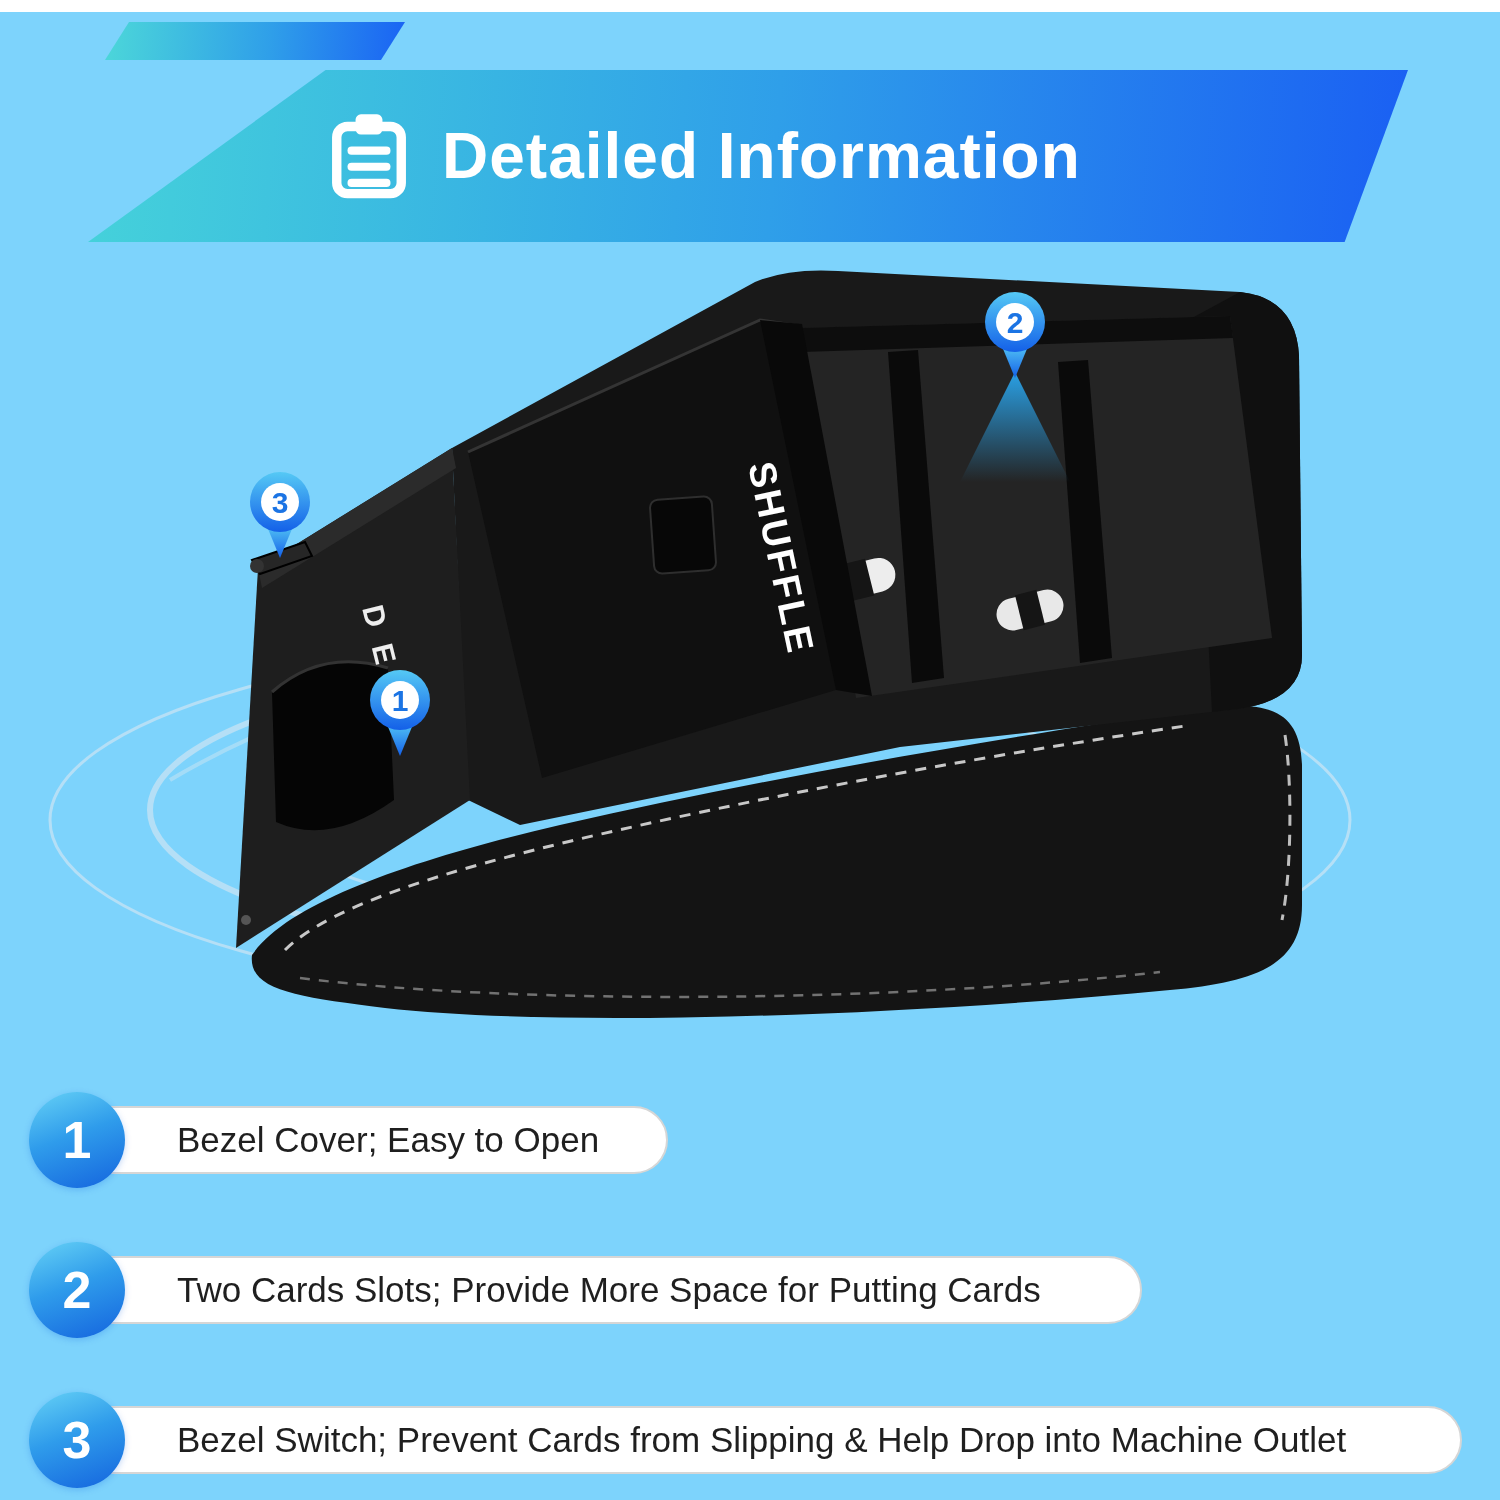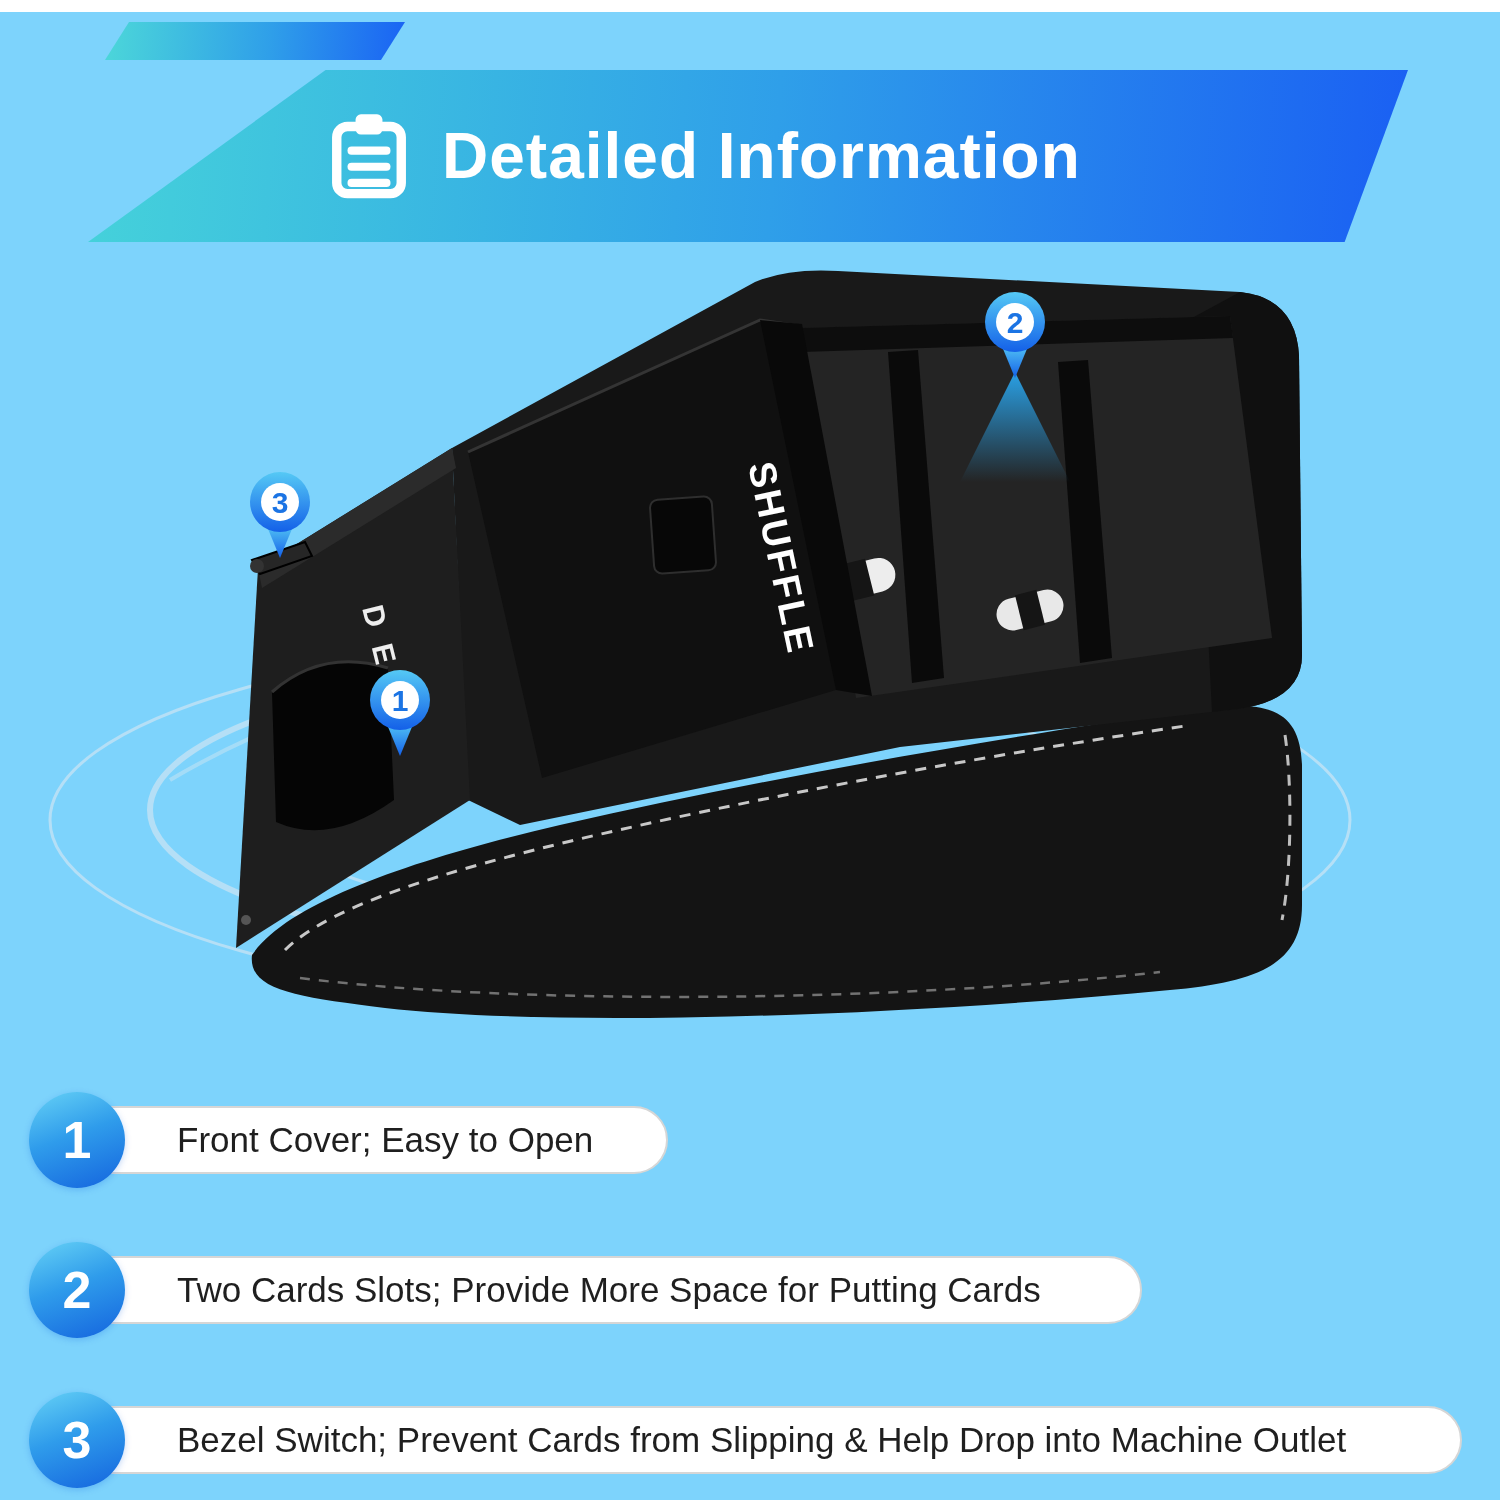--- a/index.html
+++ b/index.html
@@ -154,21 +154,21 @@
         <polygon points="386,462 414,462 400,496" fill="url(#pinGrad)"></polygon>
         <circle cx="400" cy="440" r="30" fill="url(#pinGrad)"></circle>
         <circle cx="400" cy="440" r="19" fill="#ffffff"></circle>
         <text x="400" y="451" text-anchor="middle" font-size="30" font-weight="bold" fill="#1b74e4" font-family="Liberation Sans, sans-serif">1</text>
       </g>
     </svg>
   </div>
 
   <div class="feature" style="top:1080px">
     <div class="pill" style="width:591px">
-      <span class="pill-text">Front Cover; Easy to Open</span>
+      <span class="pill-text">Bezel Cover; Easy to Open</span>
     </div>
     <div class="num-circle">
       <span>1</span>
     </div>
   </div>
 
   <div class="feature" style="top:1230px">
     <div class="pill" style="width:1065px">
       <span class="pill-text">Two Cards Slots; Provide More Space for Putting Cards</span>
     </div>

